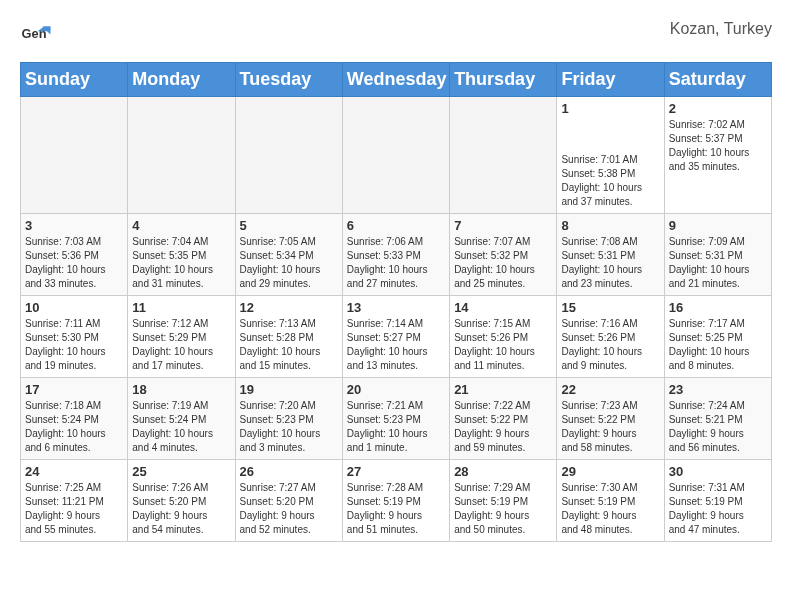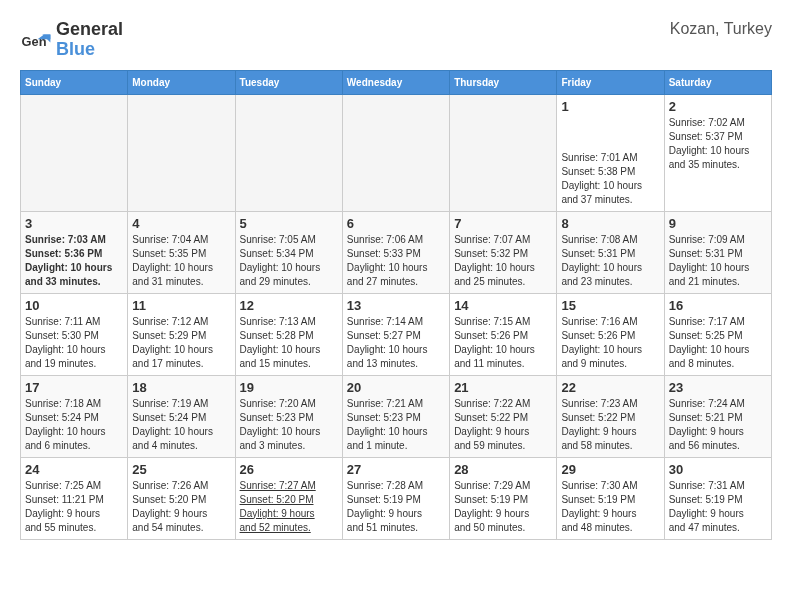--- a/index.html
+++ b/index.html
@@ -53,21 +53,21 @@
       color: #555;
     }
     table {
       width: 100%;
       border-collapse: collapse;
       table-layout: fixed;
     }
     th {
       background-color: #4a90d9;
       color: #fff;
-      font-size: 10px;
+      font-size: 18px;
       font-weight: bold;
       padding: 6px 4px;
       text-align: left;
       border: 1px solid #3a7fc1;
     }
     td {
       vertical-align: top;
       font-size: 10.5px;
       color: #333;
       padding: 4px 4px;
@@ -99,24 +99,20 @@
 </head>
 <body>
 
 <div class="header-area">
   <div class="logo">
     <svg class="logo-icon" viewBox="0 0 40 40">
       <text x="2" y="22" font-size="16" font-weight="bold" fill="#333">Gen</text>
       <polygon points="28,8 38,18 38,8" fill="#4a90d9"></polygon>
       <polygon points="22,14 38,14 38,8 30,8" fill="#4a90d9"></polygon>
     </svg>
-    <div class="logo-text">
-      <span class="logo-general">General</span>
-      <span class="logo-blue">Blue</span>
-    </div>
   </div>
   <div class="title-area">
     <div class="cal-subtitle">Kozan, Turkey</div>
   </div>
 </div>
 
 <table>
   <thead>
     <tr id="header-row">
         <th>Sunday</th>
@@ -146,21 +142,21 @@
           <span class="day-num">2</span>
           <div class="day-info" style="white-space: pre-line;">Sunrise: 7:02 AM
 Sunset: 5:37 PM
 Daylight: 10 hours
 and 35 minutes.</div>
         </td>
       </tr>
       <tr>
         <td>
           <span class="day-num">3</span>
-          <div class="day-info" style="white-space: pre-line; font-weight: bold;">Sunrise: 7:03 AM
+          <div class="day-info" style="white-space: pre-line;">Sunrise: 7:03 AM
 Sunset: 5:36 PM
 Daylight: 10 hours
 and 33 minutes.</div>
         </td>
         <td>
           <span class="day-num">4</span>
           <div class="day-info" style="white-space: pre-line;">Sunrise: 7:04 AM
 Sunset: 5:35 PM
 Daylight: 10 hours
 and 31 minutes.</div>
@@ -313,21 +309,21 @@
         </td>
         <td>
           <span class="day-num">25</span>
           <div class="day-info" style="white-space: pre-line;">Sunrise: 7:26 AM
 Sunset: 5:20 PM
 Daylight: 9 hours
 and 54 minutes.</div>
         </td>
         <td>
           <span class="day-num">26</span>
-          <div class="day-info" style="white-space: pre-line; text-decoration: underline;">Sunrise: 7:27 AM
+          <div class="day-info" style="white-space: pre-line;">Sunrise: 7:27 AM
 Sunset: 5:20 PM
 Daylight: 9 hours
 and 52 minutes.</div>
         </td>
         <td>
           <span class="day-num">27</span>
           <div class="day-info" style="white-space: pre-line;">Sunrise: 7:28 AM
 Sunset: 5:19 PM
 Daylight: 9 hours
 and 51 minutes.</div>

